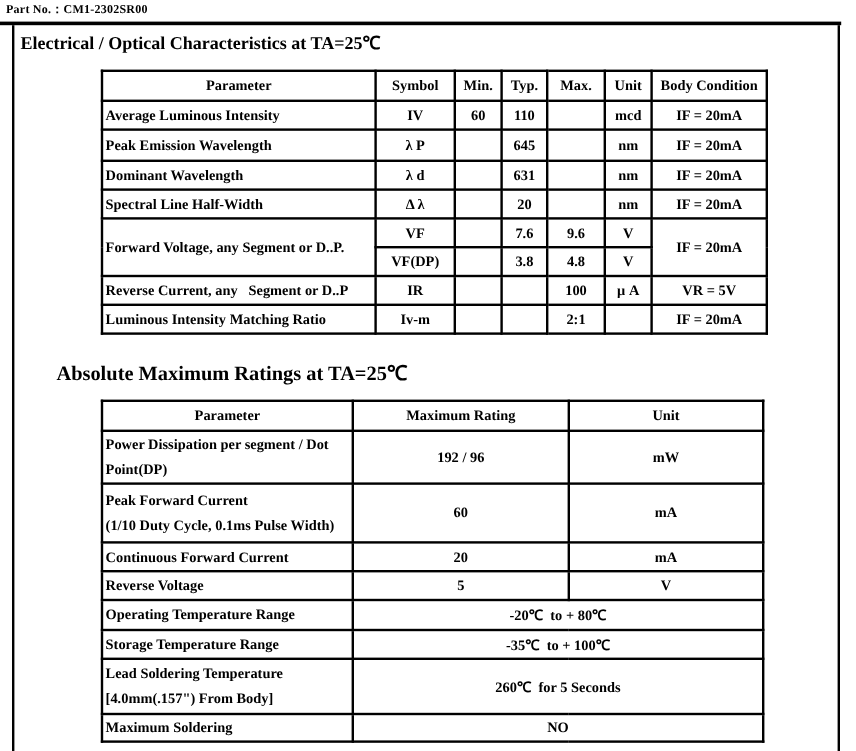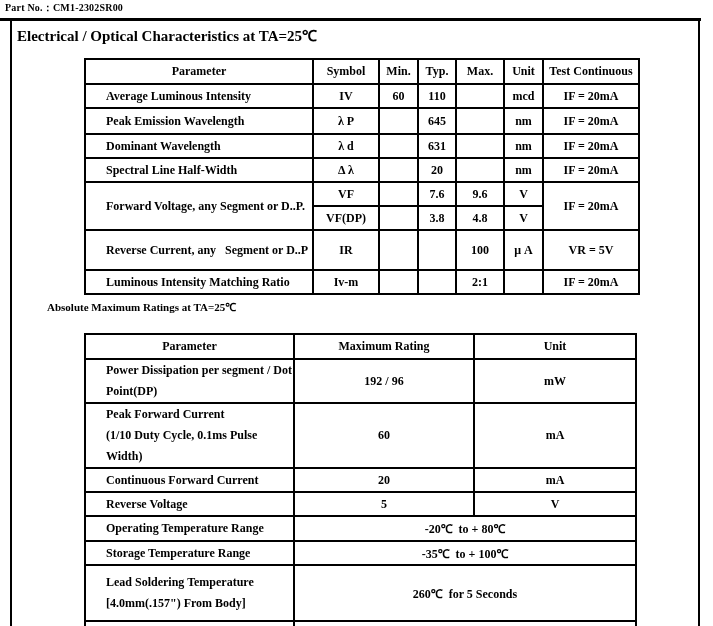--- a/index.html
+++ b/index.html
@@ -32,41 +32,41 @@
     border-right: 2px solid #000;
   }
   .section-title-1 {
     position: absolute;
     left: 17px; top: 25px;
     font-size: 15px;
   }
   .section-title-2 {
     position: absolute;
     left: 47px; top: 299px;
-    font-size: 11px;
+    font-size: 17px;
   }
   table {
     border-collapse: collapse;
     table-layout: fixed;
     position: absolute;
     font-size: 12px;
     font-weight: bold;
   }
   td, th {
     border: 2px solid #000;
     text-align: center;
     vertical-align: middle;
     overflow: hidden;
     font-size: 12px;
   }
   .t1 { left: 84px; top: 58px; width: 554px; }
   .t2 { left: 84px; top: 333px; width: 551px; }
   .param {
     text-align: left;
-    padding-left: 20px;
+    padding-left: 2px;
     white-space: pre-wrap;
   }
   .t2 td { white-space: pre-wrap; }
   .t2 .param { line-height: 21px; }
 </style>
 </head>
 <body>
 
 <div class="part-no">Part No.：CM1-2302SR00</div>
 <div class="top-rule"></div>
@@ -85,21 +85,21 @@
       <col style="width:96px">
   </colgroup>
   <tbody>
       <tr style="height:25px">
     <th>Parameter</th>
     <th>Symbol</th>
     <th>Min.</th>
     <th>Typ.</th>
     <th>Max.</th>
     <th>Unit</th>
-    <th>Test Continuous</th>
+    <th>Body Condition</th>
   </tr>
   <tr style="height:24px">
     <td class="param">Average Luminous Intensity</td>
     <td>IV</td>
     <td>60</td>
     <td>110</td>
     <td></td>
     <td>mcd</td>
     <td>IF = 20mA</td>
   </tr>
@@ -139,21 +139,21 @@
     <td>V</td>
     <td rowspan="2">IF = 20mA</td>
   </tr>
   <tr style="height:24px">
     <td>VF(DP)</td>
     <td></td>
     <td>3.8</td>
     <td>4.8</td>
     <td>V</td>
   </tr>
-  <tr style="height:40px">
+  <tr style="height:24px">
     <td class="param">Reverse Current, any   Segment or D..P</td>
     <td>IR</td>
     <td></td>
     <td></td>
     <td>100</td>
     <td>μ A</td>
     <td>VR = 5V</td>
   </tr>
   <tr style="height:24px">
     <td class="param">Luminous Intensity Matching Ratio</td>
@@ -204,21 +204,21 @@
     <td>V</td>
   </tr>
   <tr style="height:25px">
     <td class="param">Operating Temperature Range</td>
     <td colspan="2">-20℃  to + 80℃</td>
   </tr>
   <tr style="height:24px">
     <td class="param">Storage Temperature Range</td>
     <td colspan="2">-35℃  to + 100℃</td>
   </tr>
-  <tr style="height:56px">
+  <tr style="height:46px">
     <td class="param">Lead Soldering Temperature
 [4.0mm(.157") From Body]</td>
     <td colspan="2">260℃  for 5 Seconds</td>
   </tr>
   <tr style="height:22px">
     <td class="param">Maximum Soldering</td>
     <td colspan="2">NO</td>
   </tr>
 </tbody>
   </table>

